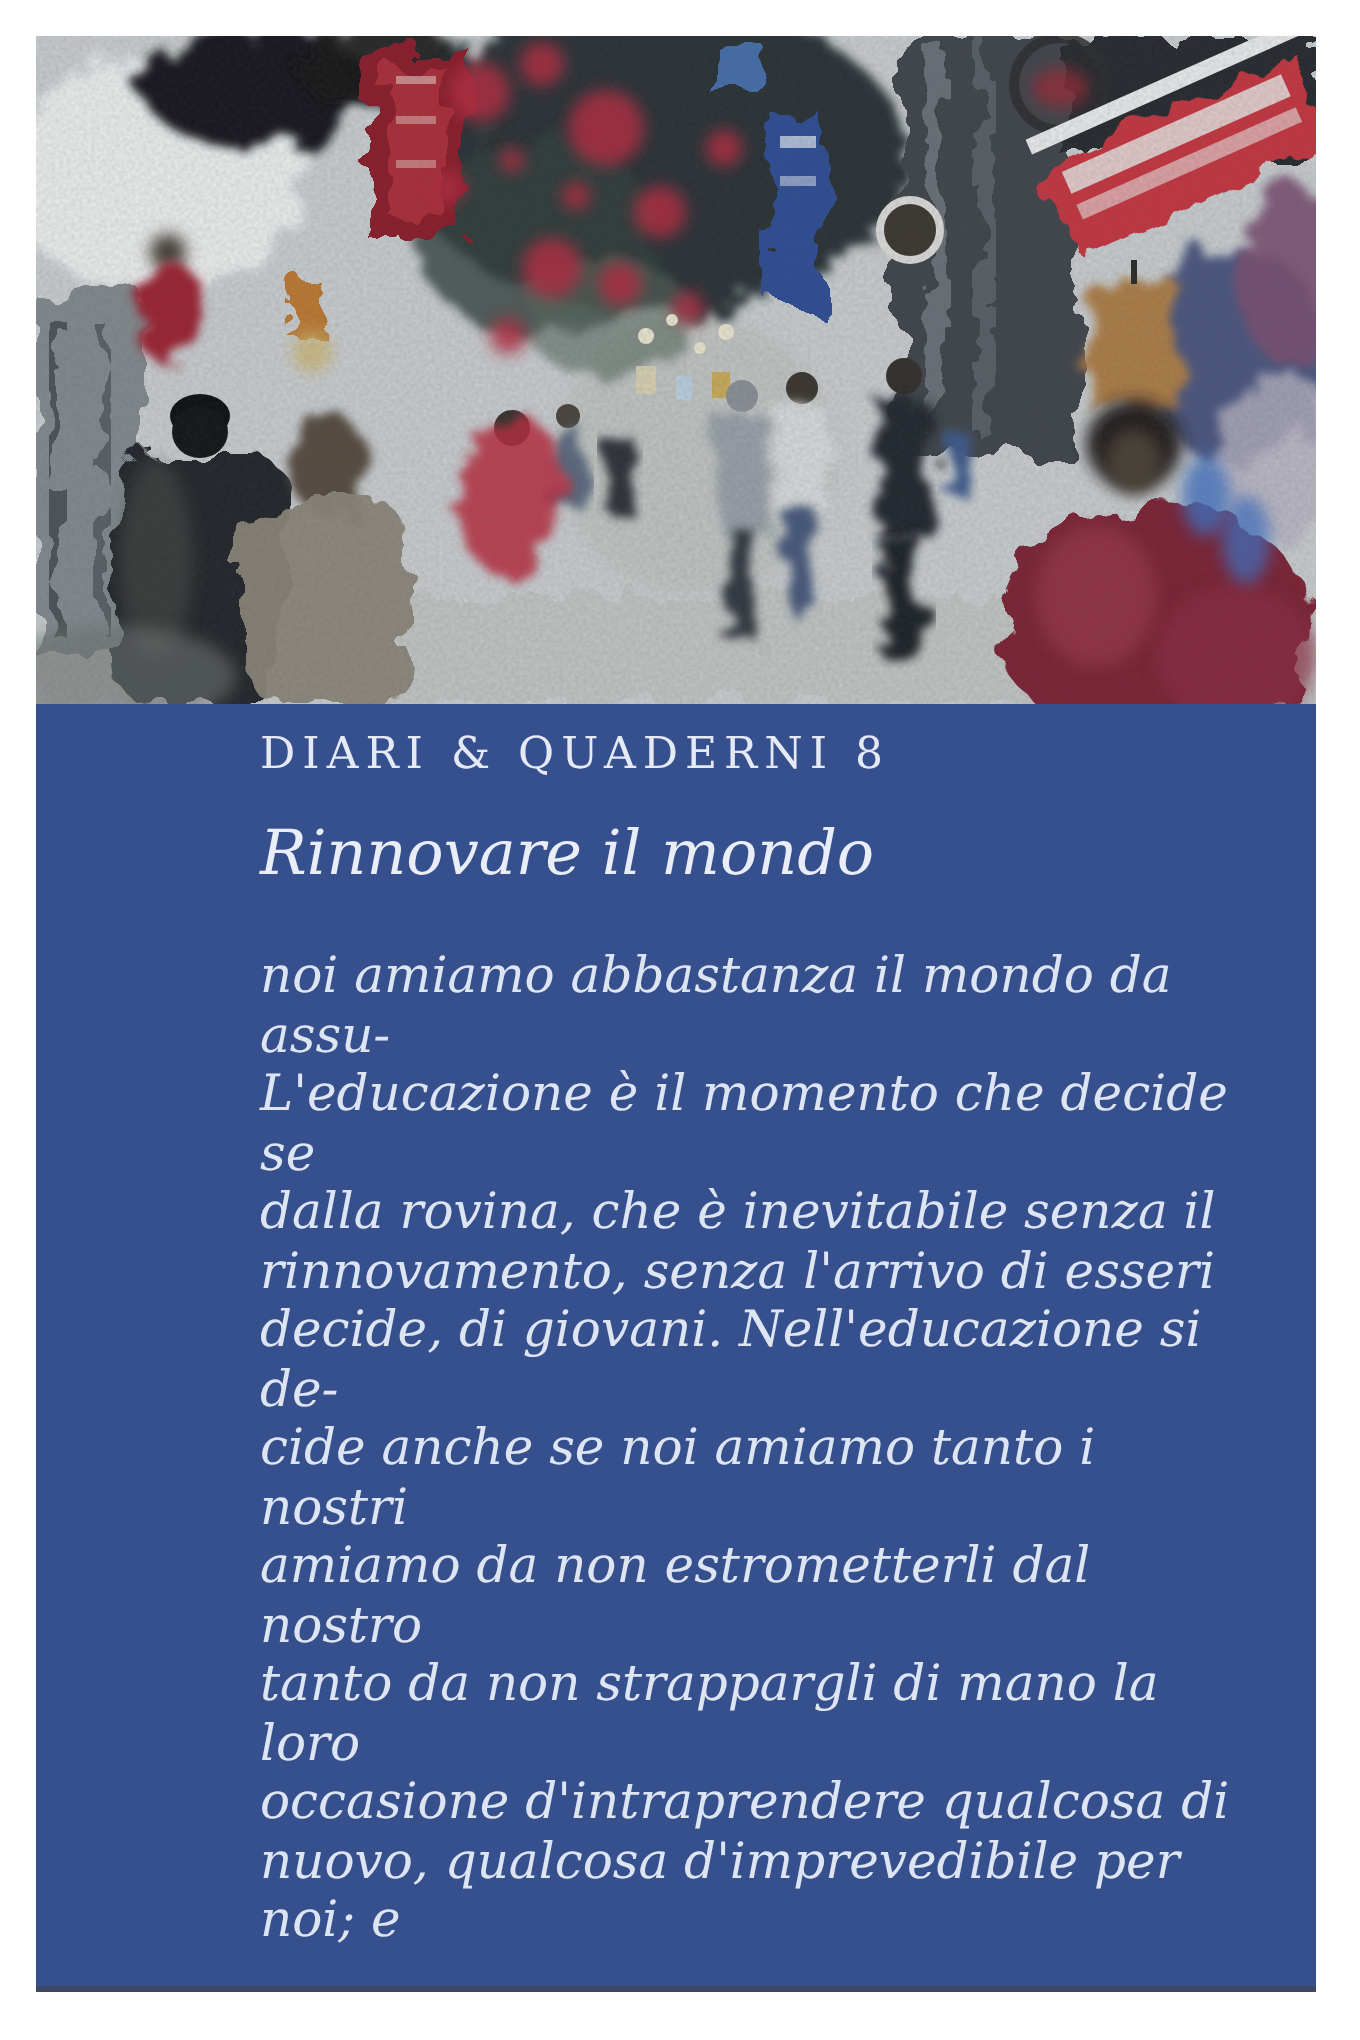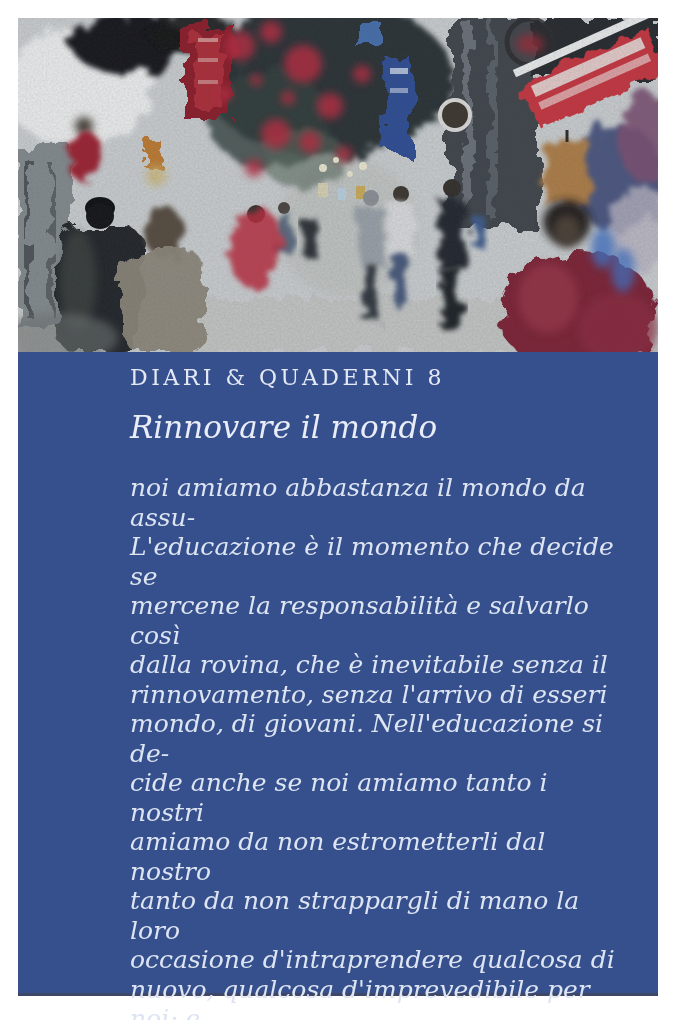--- a/index.html
+++ b/index.html
@@ -198,24 +198,23 @@
   </div>
 
   <div class="panel" style="background: rgb(54, 80, 142); border-bottom-color: rgb(63, 71, 103);">
     <div class="series">DIARI &amp; QUADERNI 8</div>
 
     <h1 class="title" style="color: rgb(233, 237, 248);">Rinnovare il mondo</h1>
 
     <div class="quote" style="color: rgb(221, 228, 242);">
         <div>noi amiamo abbastanza il mondo da assu-</div>
         <div>L'educazione è il momento che decide se</div>
-        <div>mercene la responsabilità e salvarlo così</div>
         <div>dalla rovina, che è inevitabile senza il</div>
         <div>rinnovamento, senza l'arrivo di esseri</div>
-        <div>mondo, di giovani. Nell'educazione si de-</div>
+        <div>decide, di giovani. Nell'educazione si de-</div>
         <div>cide anche se noi amiamo tanto i nostri</div>
         <div>amiamo da non estrometterli dal nostro</div>
         <div>tanto da non strappargli di mano la loro</div>
         <div>occasione d'intraprendere qualcosa di</div>
         <div>nuovo, qualcosa d'imprevedibile per noi; e</div>
       </div>
 
   </div>
 </div>
 

